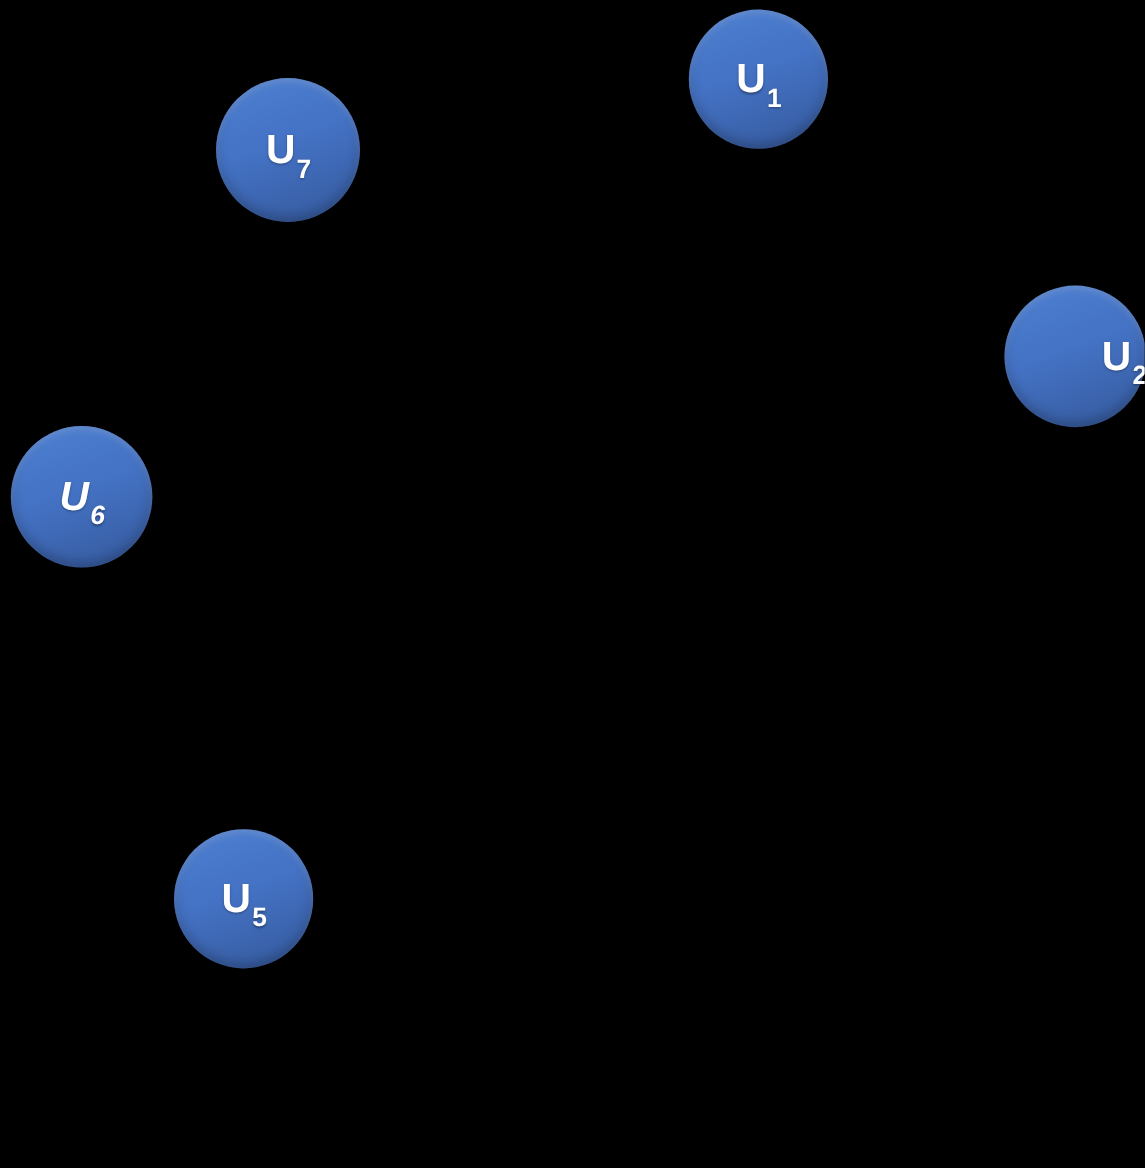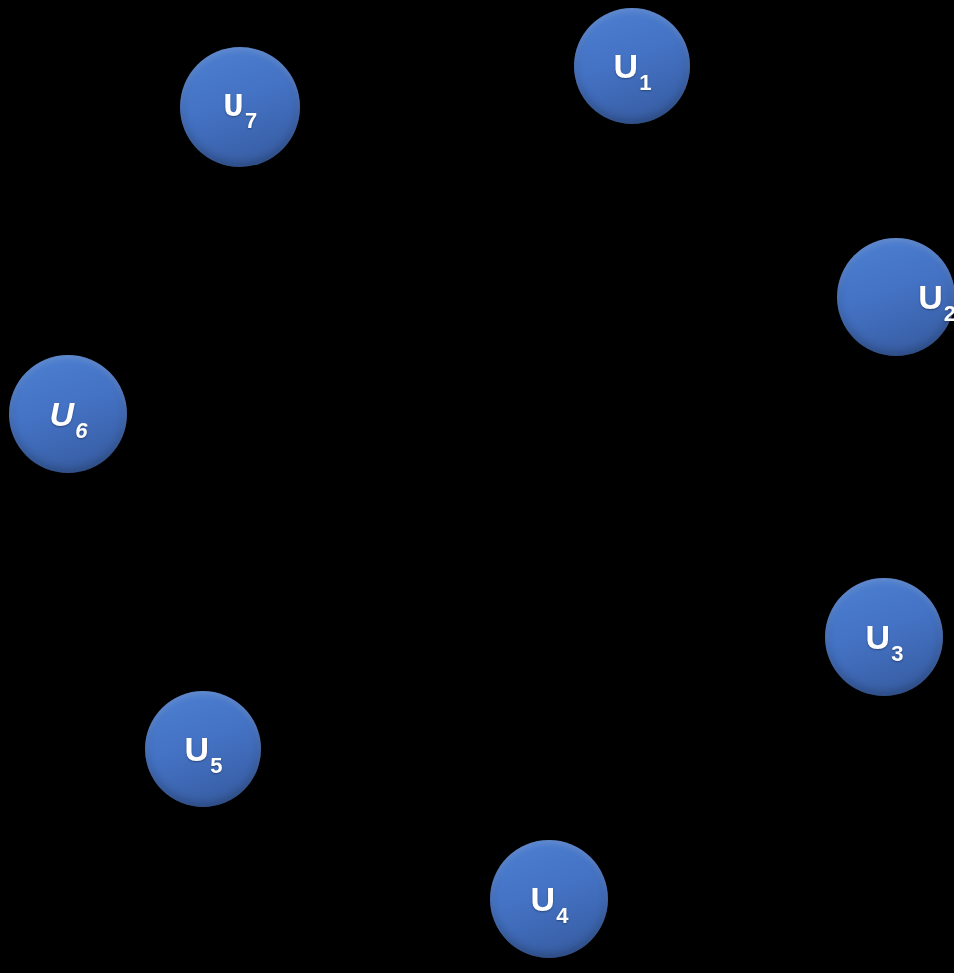--- a/index.html
+++ b/index.html
@@ -46,33 +46,27 @@
 <div class="canvas">
 
   <div class="node" style="left: 574px; top: 8px; width: 116px; height: 116px; justify-content: center;">
     <span class="node-label"><span>U</span><sub>1</sub></span>
   </div>
 
   <div class="node" style="left: 837px; top: 238px; width: 118px; height: 118px; justify-content: flex-end;">
     <span class="node-label"><span>U</span><sub>2</sub></span>
   </div>
 
-  <div class="node" style="left: 825px; top: 578px; width: 118px; height: 118px;">
-    <span class="node-label"><span>U</span><sub>3</sub></span>
-  </div>
 
-  <div class="node" style="left: 490px; top: 840px; width: 118px; height: 118px;">
-    <span class="node-label"><span>U</span><sub>4</sub></span>
-  </div>
 
   <div class="node" style="left: 145px; top: 691px; width: 116px; height: 116px; text-align: center;">
     <span class="node-label"><span>U</span><sub>5</sub></span>
   </div>
 
   <div class="node" style="left: 9px; top: 355px; width: 118px; height: 118px; font-style: italic;">
     <span class="node-label"><span>U</span><sub>6</sub></span>
   </div>
 
-  <div class="node" style="left: 180px; top: 47px; width: 120px; height: 120px; font-family: Liberation Mono, monospace;">
+  <div class="node" style="left: 180px; top: 65px; width: 120px; height: 120px;">
     <span class="node-label"><span>U</span><sub>7</sub></span>
   </div>
 
 </div>
 
 </body></html>

